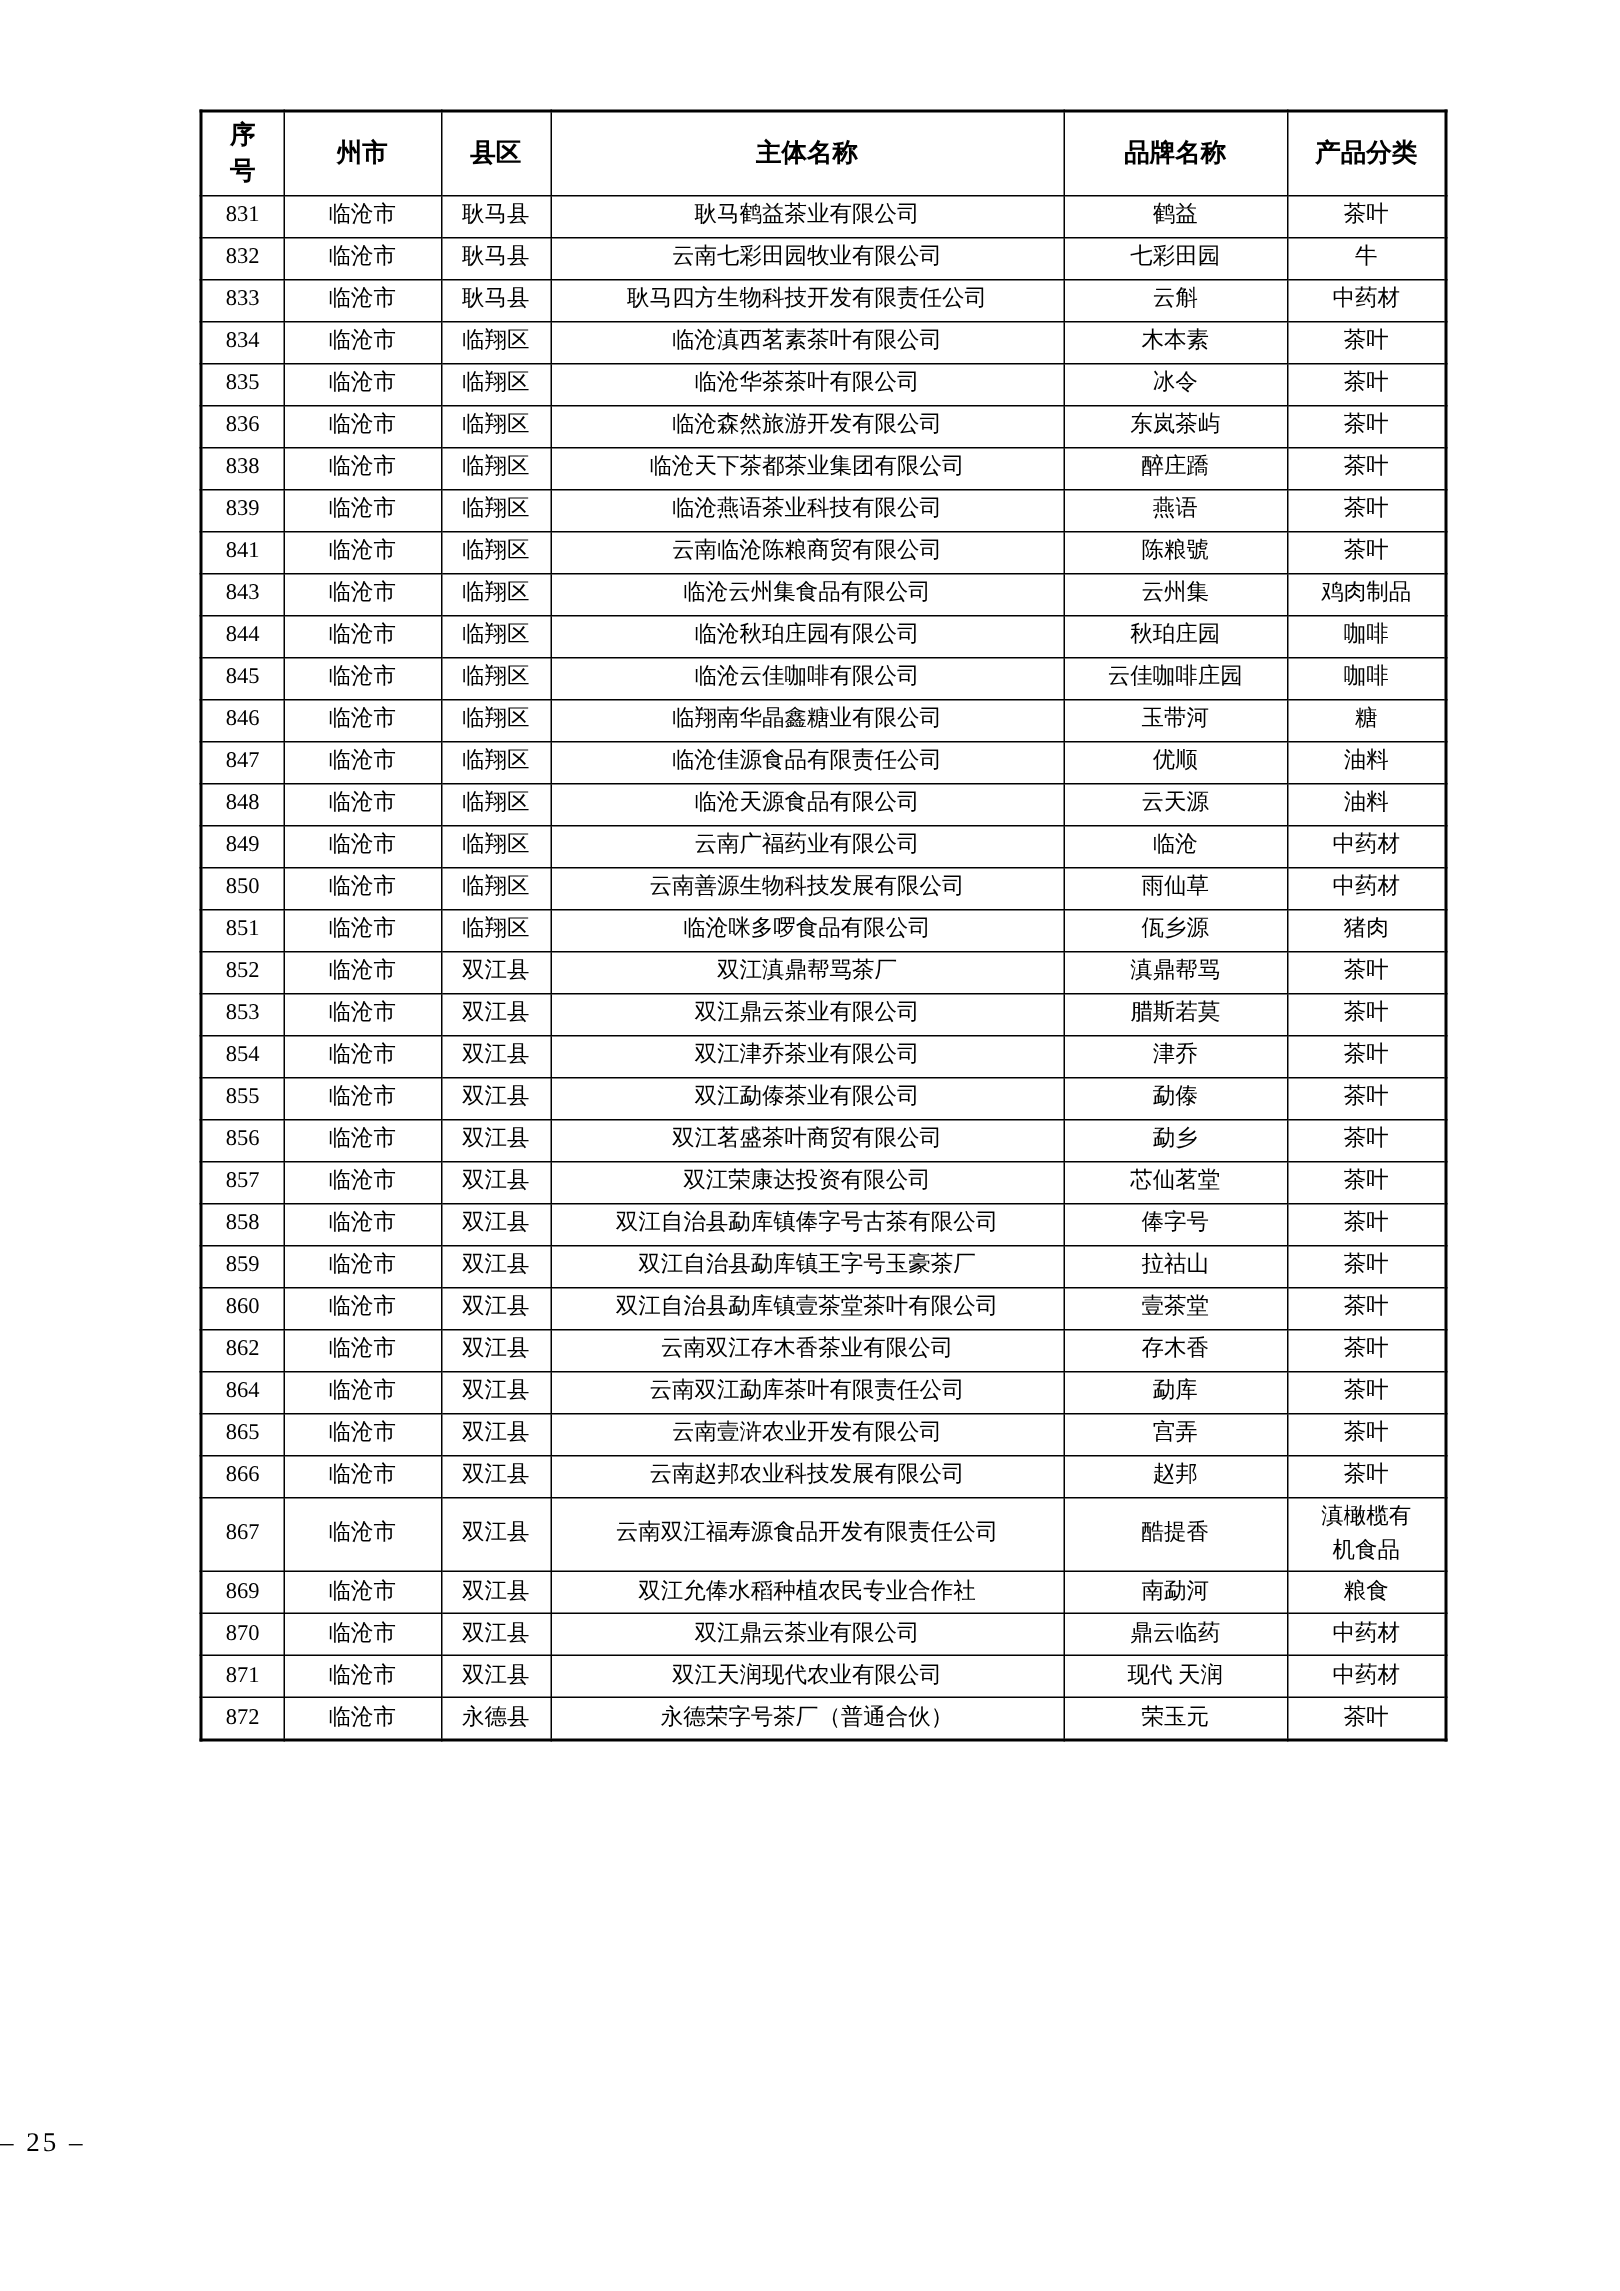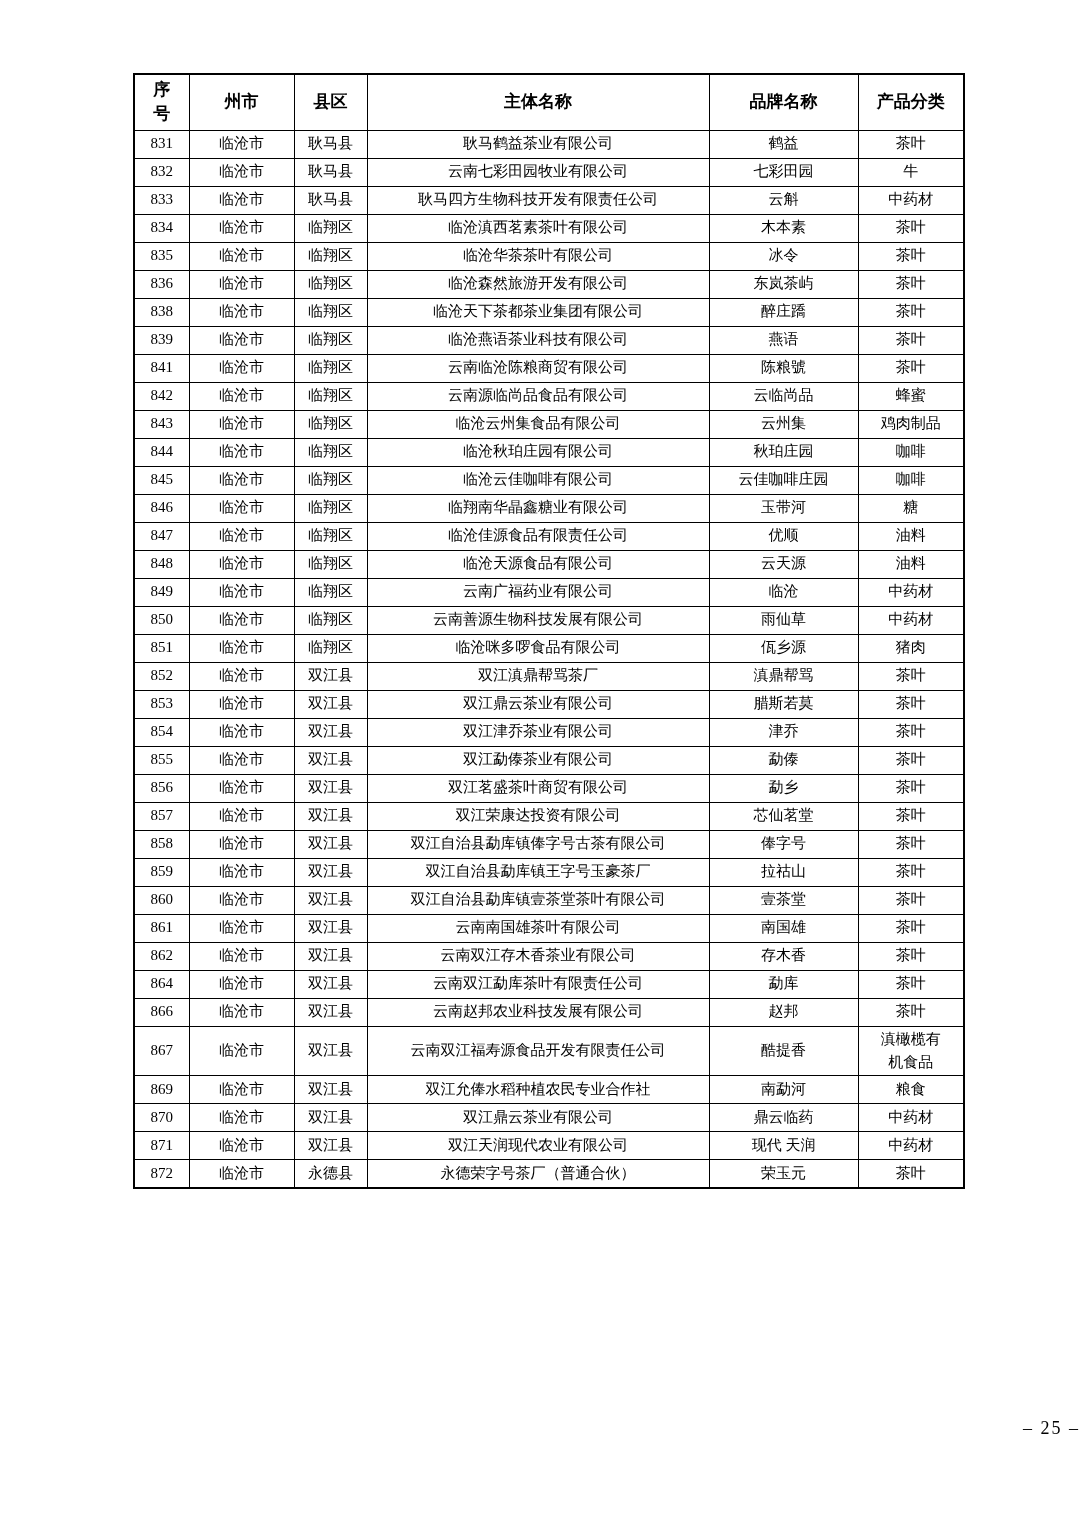--- a/index.html
+++ b/index.html
@@ -45,21 +45,21 @@
   col.c-no   { width:55px; }
   col.c-city { width:105px; }
   col.c-cty  { width:73px; }
   col.c-name { width:342px; }
   col.c-brand{ width:149px; }
   col.c-cat  { width:106px; }
   .page-footer {
     position:absolute;
     left:0; top:1418px;
     width:100%;
-    text-align:right;
+    text-align:left;
     font-size:18px;
     letter-spacing:2px;
   }
 </style>
 </head>
 <body>
 
 <div class="page">
 
   <table class="brand-table">
@@ -149,28 +149,20 @@
         </tr>
         <tr>
           <td>841</td>
           <td>临沧市</td>
           <td>临翔区</td>
           <td>云南临沧陈粮商贸有限公司</td>
           <td>陈粮號</td>
           <td>茶叶</td>
         </tr>
         <tr>
-          <td>842</td>
-          <td>临沧市</td>
-          <td>临翔区</td>
-          <td>云南源临尚品食品有限公司</td>
-          <td>云临尚品</td>
-          <td>蜂蜜</td>
-        </tr>
-        <tr>
           <td>843</td>
           <td>临沧市</td>
           <td>临翔区</td>
           <td>临沧云州集食品有限公司</td>
           <td>云州集</td>
           <td>鸡肉制品</td>
         </tr>
         <tr>
           <td>844</td>
           <td>临沧市</td>
@@ -301,41 +293,41 @@
         </tr>
         <tr>
           <td>860</td>
           <td>临沧市</td>
           <td>双江县</td>
           <td>双江自治县勐库镇壹茶堂茶叶有限公司</td>
           <td>壹茶堂</td>
           <td>茶叶</td>
         </tr>
         <tr>
-          <td>861</td>
-          <td>临沧市</td>
-          <td>双江县</td>
-          <td>云南南国雄茶叶有限公司</td>
-          <td>南国雄</td>
-          <td>茶叶</td>
-        </tr>
-        <tr>
           <td>862</td>
           <td>临沧市</td>
           <td>双江县</td>
           <td>云南双江存木香茶业有限公司</td>
           <td>存木香</td>
           <td>茶叶</td>
         </tr>
         <tr>
           <td>864</td>
           <td>临沧市</td>
           <td>双江县</td>
           <td>云南双江勐库茶叶有限责任公司</td>
           <td>勐库</td>
+          <td>茶叶</td>
+        </tr>
+        <tr>
+          <td>865</td>
+          <td>临沧市</td>
+          <td>双江县</td>
+          <td>云南壹浒农业开发有限公司</td>
+          <td>宫弄</td>
           <td>茶叶</td>
         </tr>
         <tr>
           <td>866</td>
           <td>临沧市</td>
           <td>双江县</td>
           <td>云南赵邦农业科技发展有限公司</td>
           <td>赵邦</td>
           <td>茶叶</td>
         </tr>

